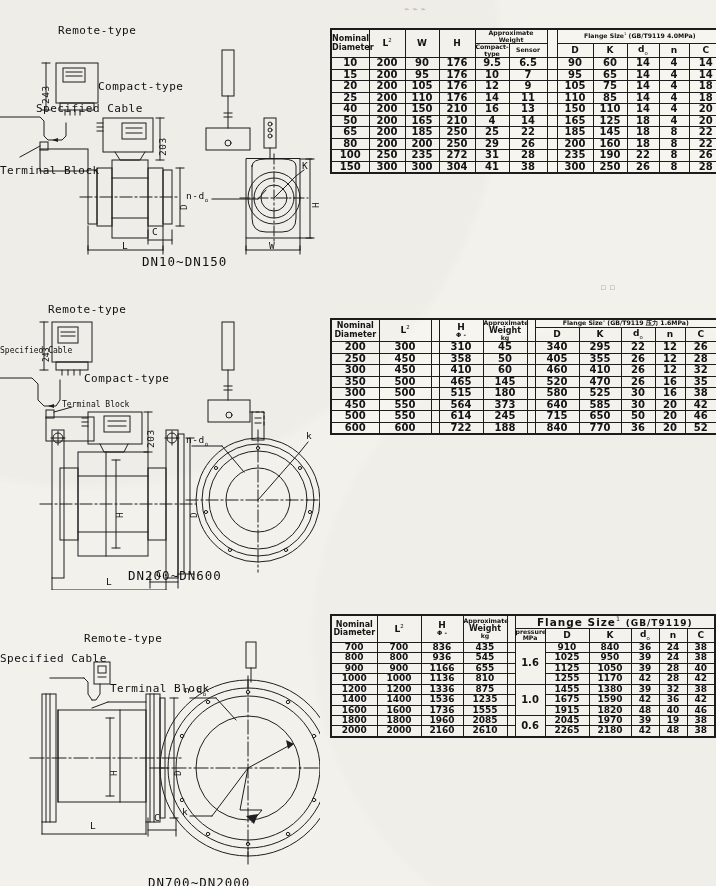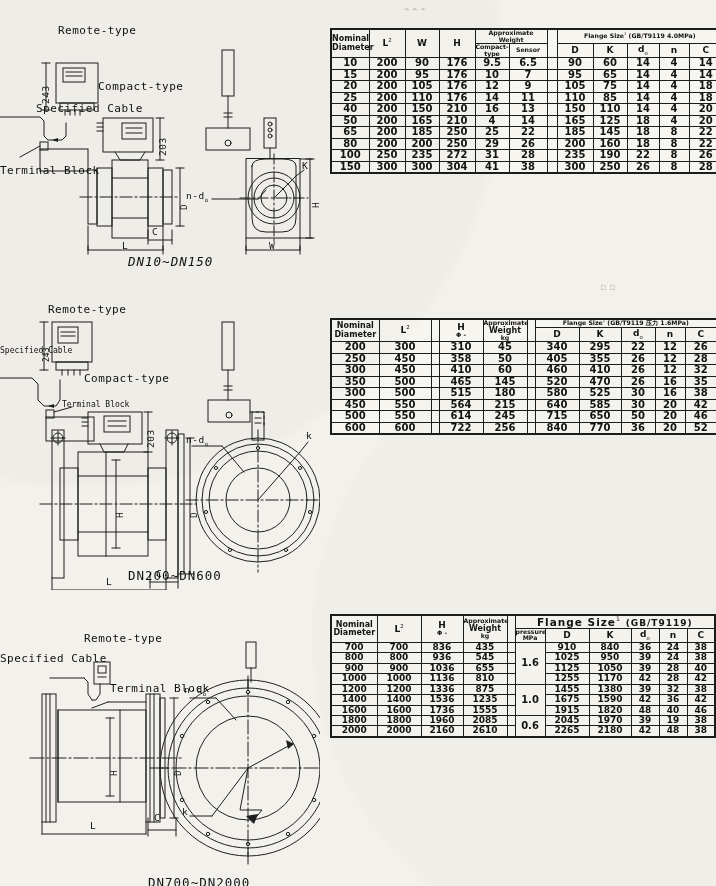--- a/index.html
+++ b/index.html
@@ -194,21 +194,21 @@
     <span class="lbl lg" style="left:0px;top:146px;">Terminal Block</span>
     <span class="lbl md rot90" style="left:40px;top:86px;">243</span>
     <span class="lbl md rot90" style="left:157px;top:138px;">203</span>
     <span class="lbl md rot90" style="left:178px;top:192px;">D</span>
     <span class="lbl md" style="left:122px;top:222px;">L</span>
     <span class="lbl md" style="left:152px;top:208px;">C</span>
     <span class="lbl md" style="left:269px;top:222px;">W</span>
     <span class="lbl md rot90" style="left:310px;top:190px;">H</span>
     <span class="lbl md" style="left:302px;top:142px;">K</span>
     <span class="lbl md" style="left:186px;top:172px;"><span>n-d</span><sub>o</sub></span>
-    <span class="lbl cap" style="left:128px;top:236px;font-style:italic;">DN10~DN150</span>
+    <span class="lbl cap" style="left:142px;top:236px;">DN10~DN150</span>
   </div>
 
   <div class="abs" style="left:0;top:300px;width:320px;height:290px;">
 
     <svg width="320" height="290" viewBox="0 0 320 290">
       <g fill="none" stroke="#1f1f1f" stroke-width="1" stroke-linecap="square">
 
         <rect x="52" y="22" width="40" height="40"></rect>
         <rect x="58" y="27" width="20" height="16"></rect>
         <line x1="61" y1="32" x2="75" y2="32"></line>
@@ -733,21 +733,21 @@
           <td class="val">525</td>
           <td class="val">30</td>
           <td class="val">16</td>
           <td class="val">38</td>
         </tr>
         <tr>
           <td class="val">450</td>
           <td class="val">550</td>
           <td class="gap"></td>
           <td class="val">564</td>
-          <td class="val">215</td>
+          <td class="val">373</td>
           <td class="gap"></td>
           <td class="val">640</td>
           <td class="val">585</td>
           <td class="val">30</td>
           <td class="val">20</td>
           <td class="val">42</td>
         </tr>
         <tr>
           <td class="val">500</td>
           <td class="val">550</td>
@@ -759,21 +759,21 @@
           <td class="val">650</td>
           <td class="val">50</td>
           <td class="val">20</td>
           <td class="val">46</td>
         </tr>
         <tr>
           <td class="val">600</td>
           <td class="val">600</td>
           <td class="gap"></td>
           <td class="val">722</td>
-          <td class="val">256</td>
+          <td class="val">188</td>
           <td class="gap"></td>
           <td class="val">840</td>
           <td class="val">770</td>
           <td class="val">36</td>
           <td class="val">20</td>
           <td class="val">52</td>
         </tr>
       </tbody>
   </table>
 
@@ -851,21 +851,21 @@
           <td class="gap"></td>
           <td class="val-s">1025</td>
           <td class="val-s">950</td>
           <td class="val-s">39</td>
           <td class="val-s">24</td>
           <td class="val-s">38</td>
         </tr>
         <tr>
           <td class="val-s">900</td>
           <td class="val-s">900</td>
-          <td class="val-s">1036</td>
+          <td class="val-s">1166</td>
           <td class="val-s">655</td>
           <td class="gap"></td>
           <td class="val-s">1125</td>
           <td class="val-s">1050</td>
           <td class="val-s">39</td>
           <td class="val-s">28</td>
           <td class="val-s">40</td>
         </tr>
         <tr>
           <td class="val-s">1000</td>

